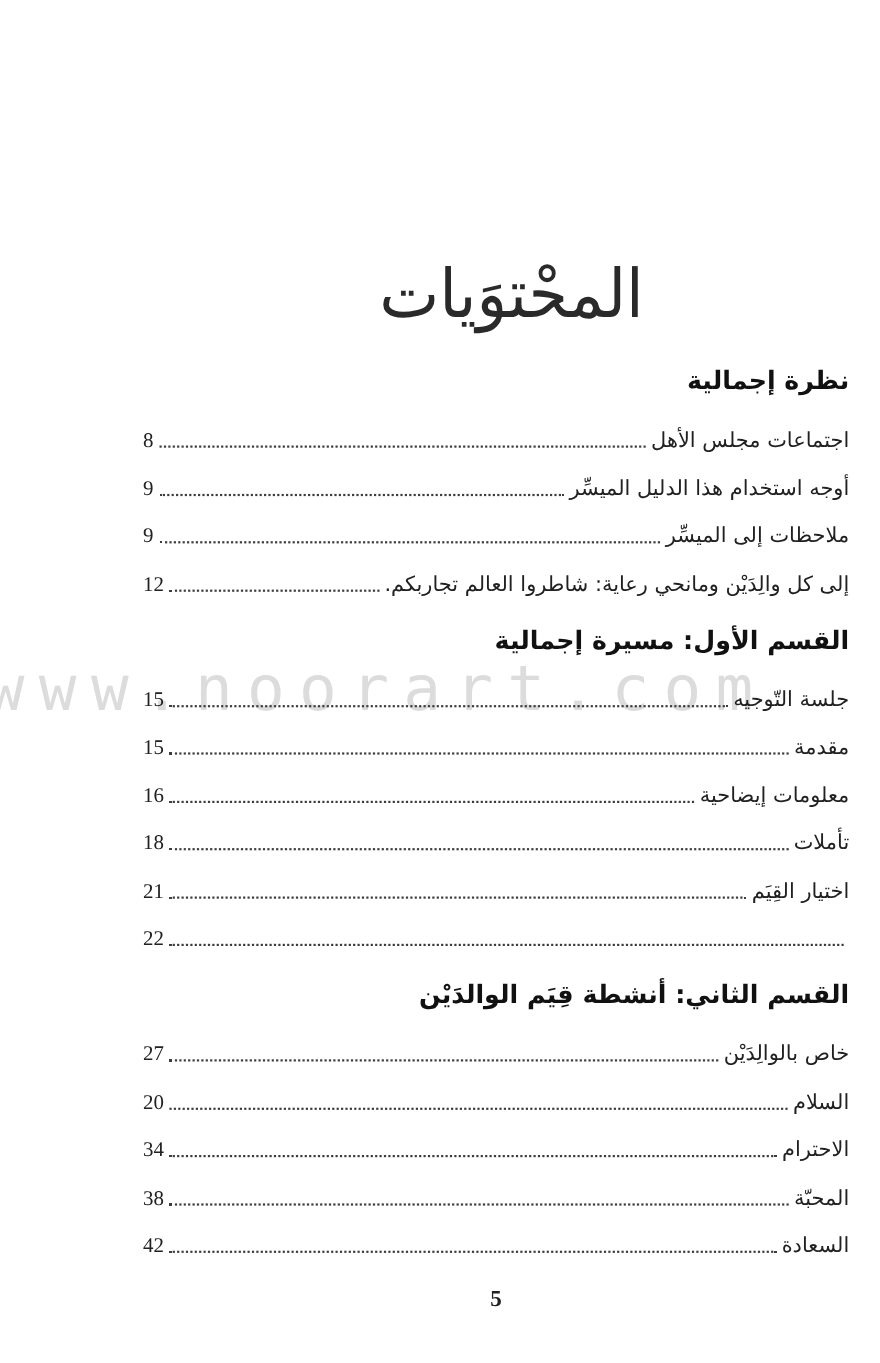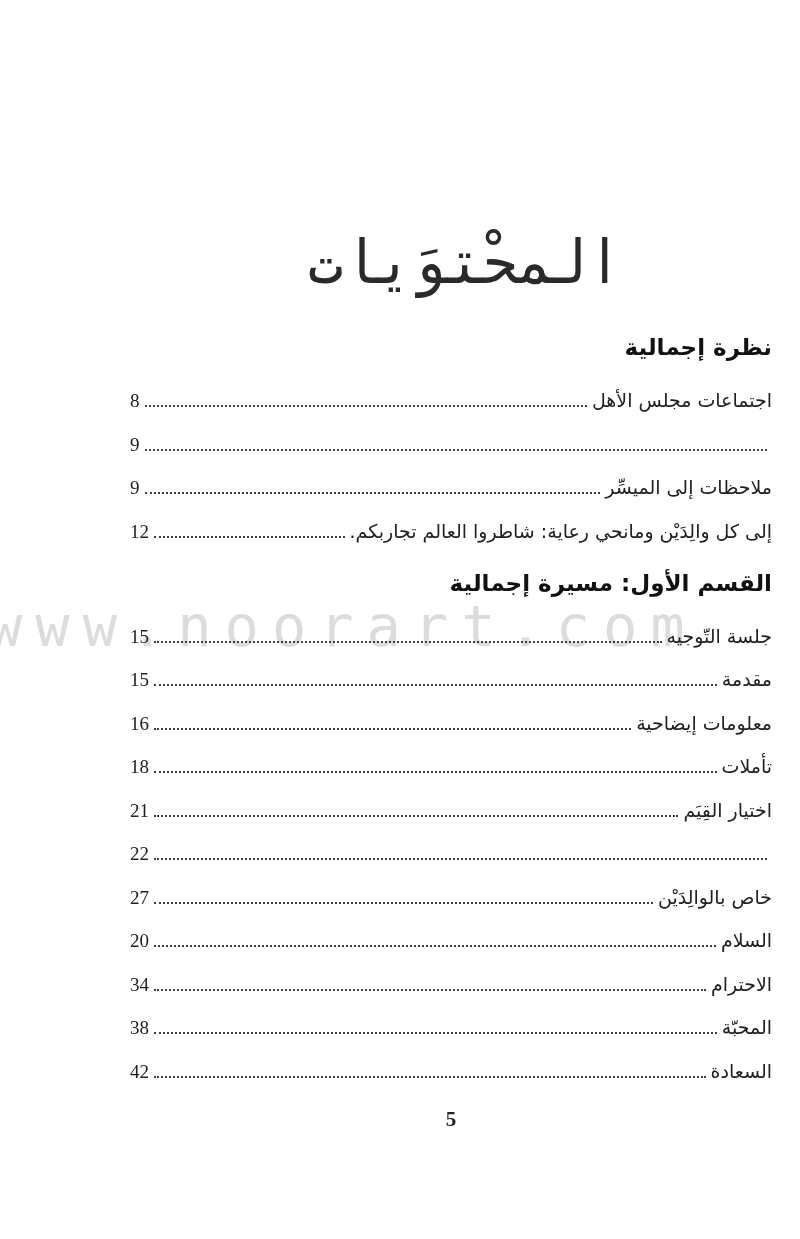--- a/index.html
+++ b/index.html
@@ -37,21 +37,20 @@
     top: 0;
     left: 130px;
     width: 642px;
     z-index: 1;
   }
 
   .calligraphic-title {
     margin-top: 225px;
     text-align: center;
     direction: rtl;
-    font-family: Liberation Mono, monospace;
   }
   .calligraphic-title span {
     position: relative;
     left: 14px;
     font-size: 58px;
     line-height: 1.45;
     font-weight: 500;
     color: #2a2a2a;
     transform: scaleY(1.05);
     display: inline-block;
@@ -122,20 +121,21 @@
   <div class="toc-section">
     <div class="section-heading">نظرة إجمالية</div>
     <div class="section-entries">
   <div class="toc-entry">
     <span class="entry-label">اجتماعات مجلس الأهل</span>
     <span class="leader-dots"></span>
     <span class="entry-page">8</span>
   </div>
 
   <div class="toc-entry">
+    <span class="entry-label">أوجه استخدام هذا الدليل الميسِّر</span>
     <span class="leader-dots"></span>
     <span class="entry-page">9</span>
   </div>
 
   <div class="toc-entry">
     <span class="entry-label">ملاحظات إلى الميسِّر</span>
     <span class="leader-dots"></span>
     <span class="entry-page">9</span>
   </div>
 
@@ -181,20 +181,21 @@
   </div>
 
   <div class="toc-entry">
     <span class="leader-dots"></span>
     <span class="entry-page">22</span>
   </div>
 </div>
   </div>
 
   <div class="toc-section">
+    <div class="section-heading">القسم الثاني: أنشطة قِيَم الوالدَيْن</div>
     <div class="section-entries">
   <div class="toc-entry">
     <span class="entry-label">خاص بالوالِدَيْن</span>
     <span class="leader-dots"></span>
     <span class="entry-page">27</span>
   </div>
 
   <div class="toc-entry">
     <span class="entry-label">السلام</span>
     <span class="leader-dots"></span>

